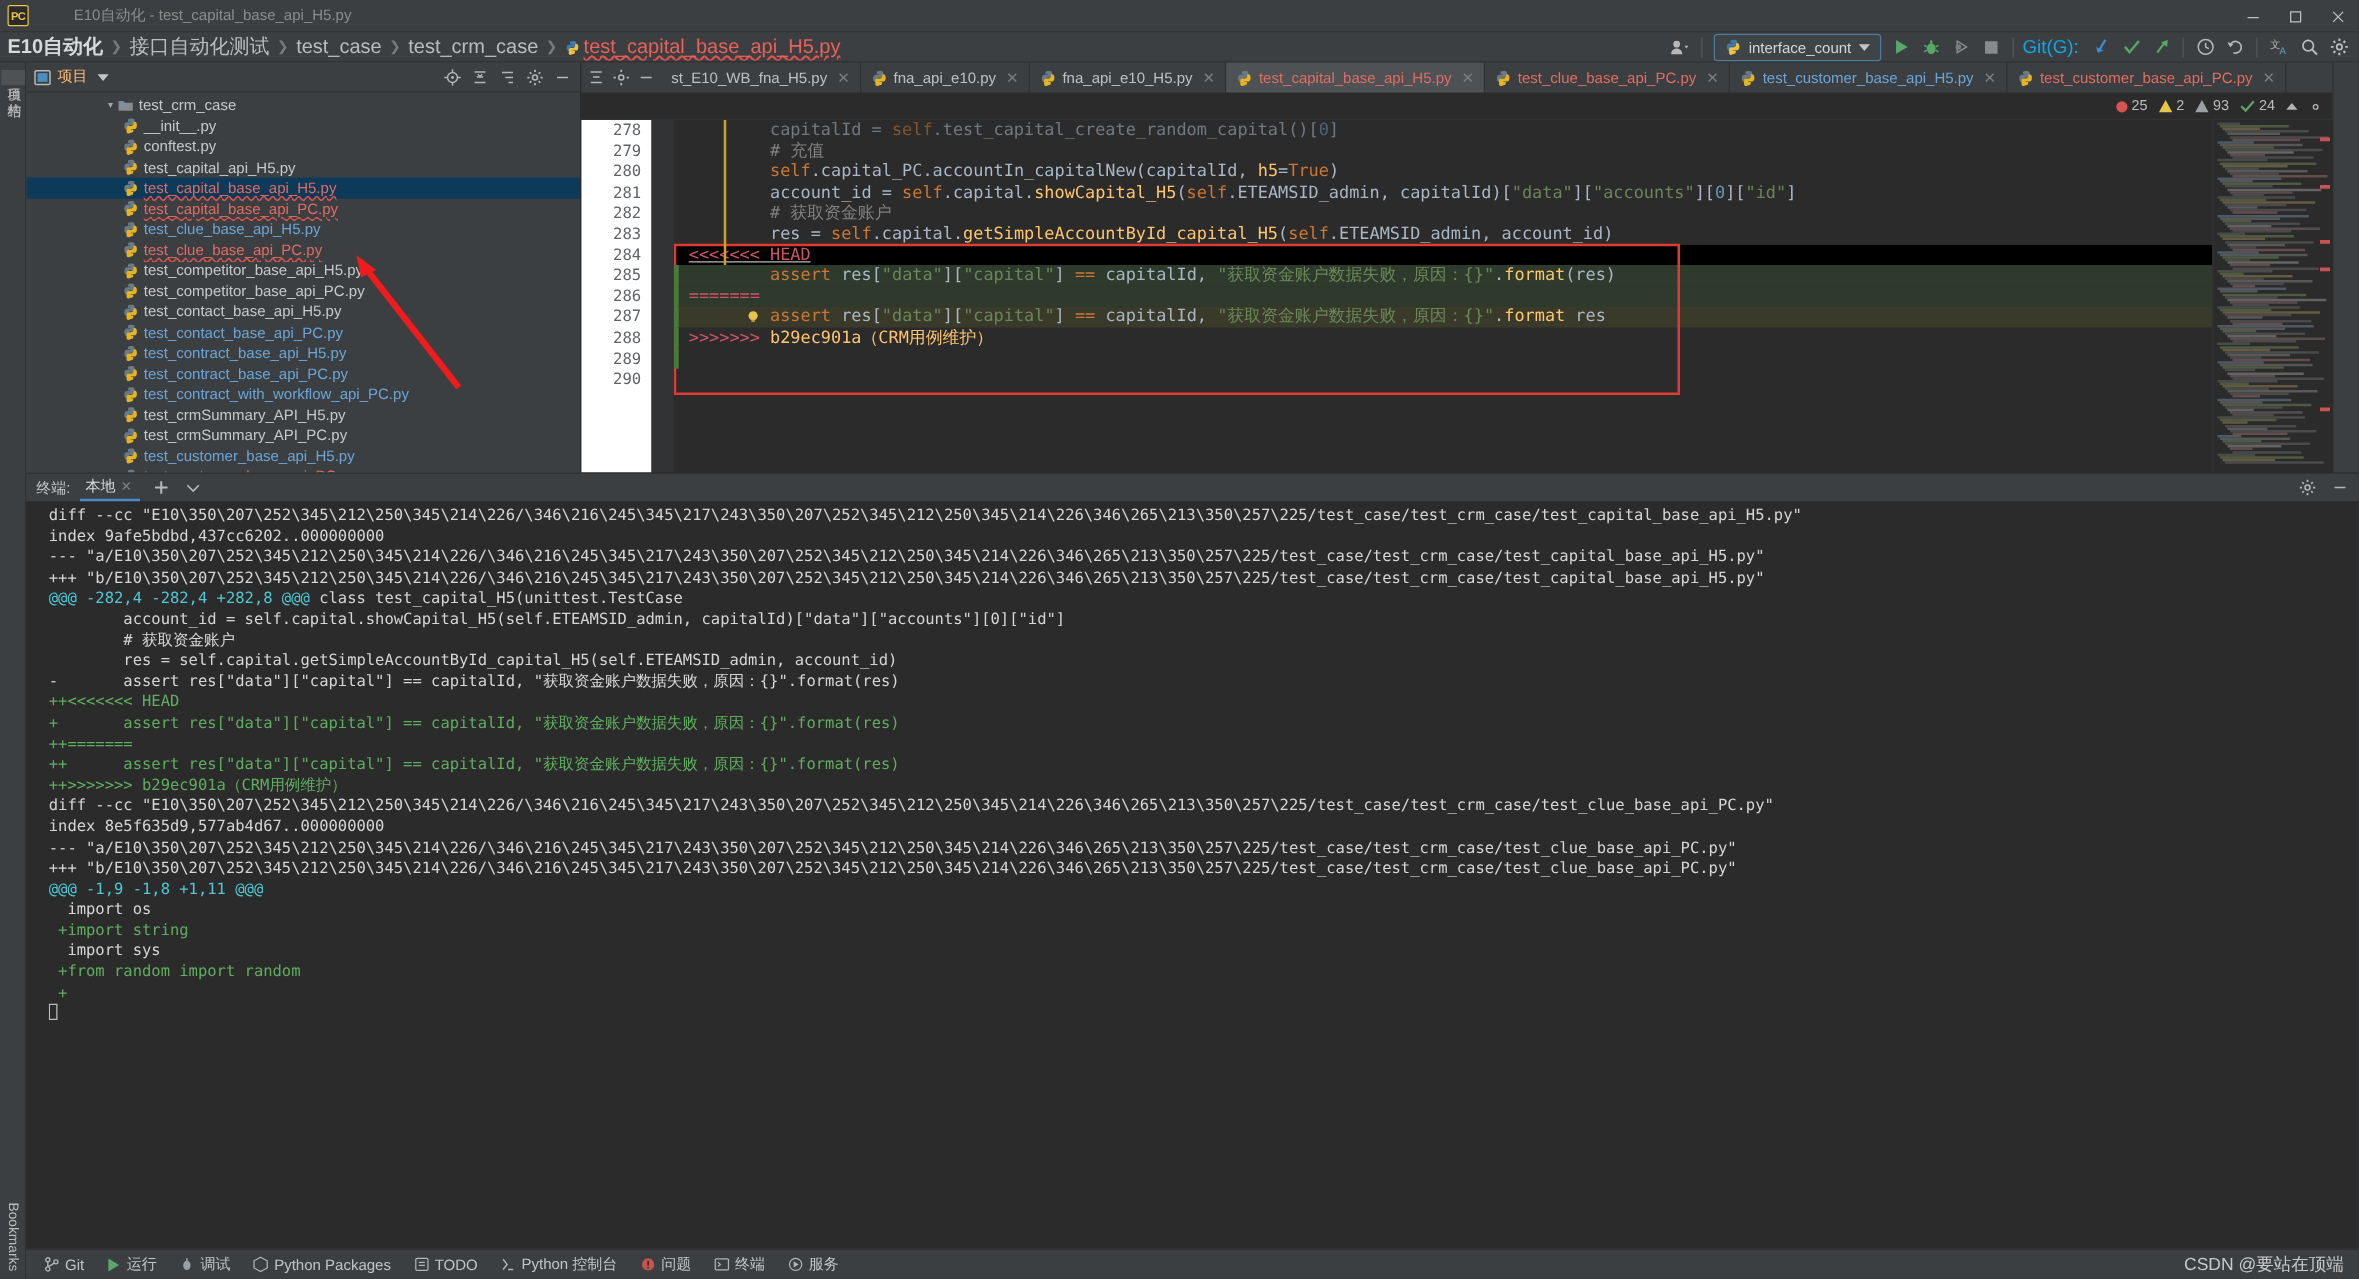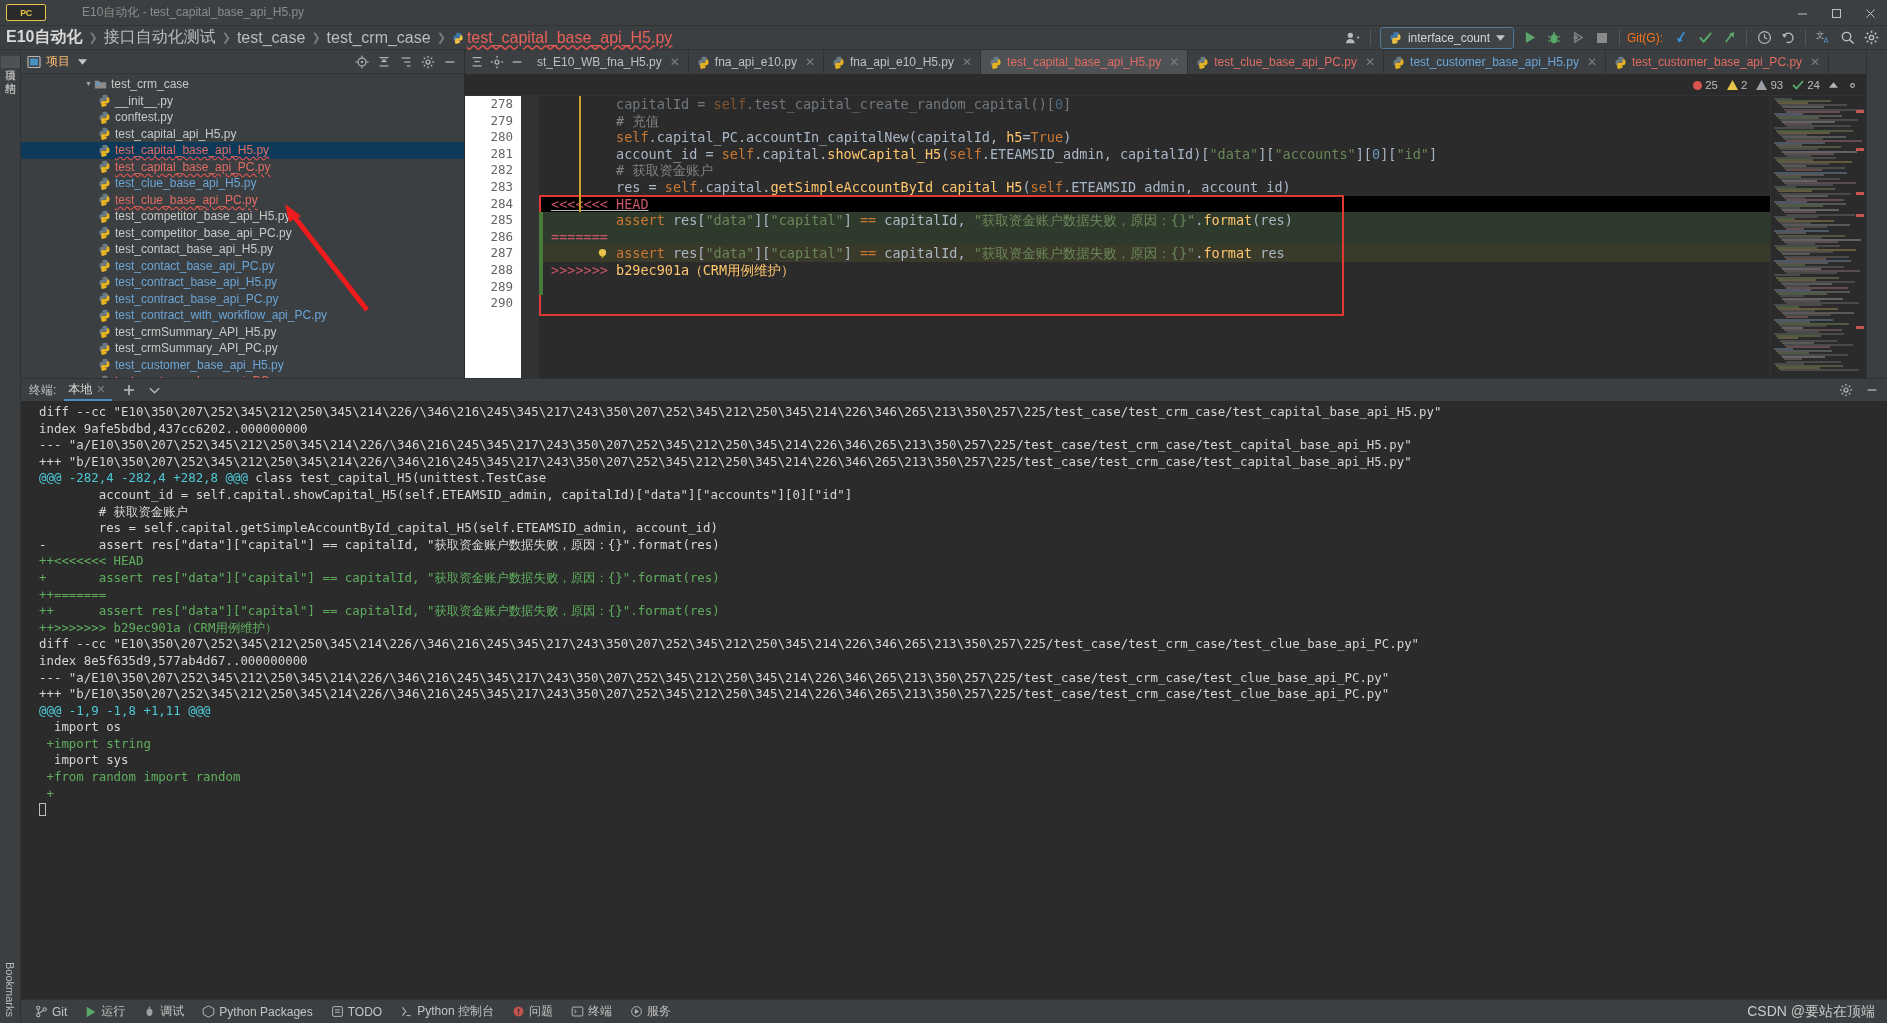--- a/index.html
+++ b/index.html
@@ -9,21 +9,21 @@
     font-family: "Liberation Sans", sans-serif;
     overflow: hidden;
     color: #bbbbbb;
   }
   .app { position: relative; width: 1887px; height: 1023px; display: flex; flex-direction: column;
          background:#3c3f41; }
 
   
   .titlebar { height: 26px; background:#3c3f41; display:flex; align-items:center;
               border-bottom:1px solid #323232; position:relative; flex:0 0 26px; }
-  .pc-logo { width:40px; height:17px; margin-left:6px; margin-right:10px; border:1px solid #e8c44a;
+  .pc-logo { width:17px; height:17px; margin-left:6px; margin-right:10px; border:1px solid #e8c44a;
              border-radius:2px; background:#2b2b2b; color:#e8c44a; font-size:9px; font-weight:bold;
              display:flex; align-items:center; justify-content:center; letter-spacing:-0.5px; }
   .menu { display:flex; align-items:center; }
   .menu-item { padding:3px 9px; font-size:12.5px; color:#d4d4d4; cursor:default; white-space:nowrap; }
   .title-doc { margin-left:26px; font-size:12px; color:#8c8c8c; white-space:nowrap; }
   .win-btns { position:absolute; right:0; top:0; height:26px; display:flex; align-items:center; }
   .win-btn { width:34px; height:26px; display:flex; align-items:center; justify-content:center;
              font-size:12px; color:#c0c0c0; }
 
   
@@ -36,21 +36,21 @@
                text-decoration-color:#d9534f; text-underline-offset:2px; }
   .crumb-pyicon { width:12px; height:12px; margin-right:3px; display:inline-block; vertical-align:-2px; }
 
   .toolbar-right { margin-left:auto; display:flex; align-items:center; height:100%; padding-right:4px; }
   .tb-btn { width:24px; height:22px; display:flex; align-items:center; justify-content:center;
             color:#c8c8c8; }
   .tb-sep { width:1px; height:16px; background:#555; margin:0 5px; }
   .runconfig { display:flex; align-items:center; gap:6px; height:22px; padding:0 8px;
                border:1px solid #4e7a9e; border-radius:3px; background:#3f4547; margin:0 4px; }
   .runconfig .label { font-size:12px; color:#d5d5d5; white-space:nowrap; }
-  .gitlabel { font-size:12px; color:#f97316; margin:0 6px 0 2px; }
+  .gitlabel { font-size:15px; color:#0ea5e9; margin:0 6px 0 2px; }
 
   
   .body { flex:1; display:flex; min-height:0; position:relative; }
 
   
   .leftstrip { width:21px; background:#3c3f41; border-right:1px solid #323232;
                display:flex; flex-direction:column; align-items:center; padding-top:6px; flex:0 0 21px; }
   .vtab { writing-mode:vertical-rl; text-orientation:mixed; font-size:11px; color:#bcbcbc;
           padding:6px 2px; white-space:nowrap; }
   .vtab.sel { background:#4e5254; }

